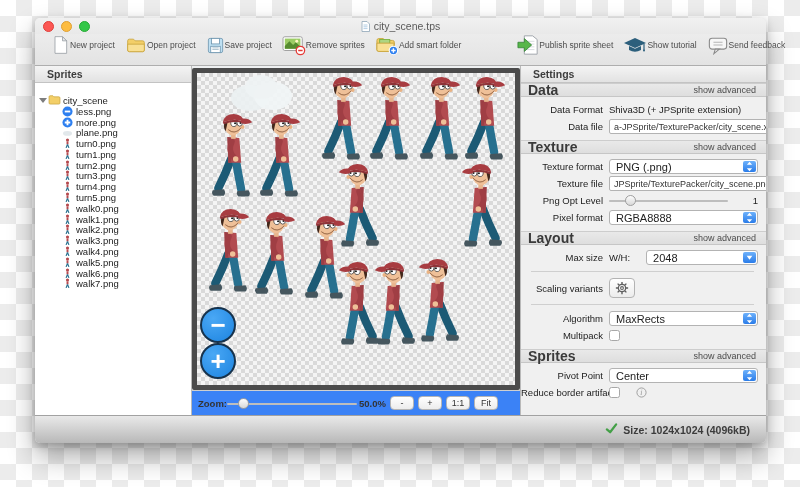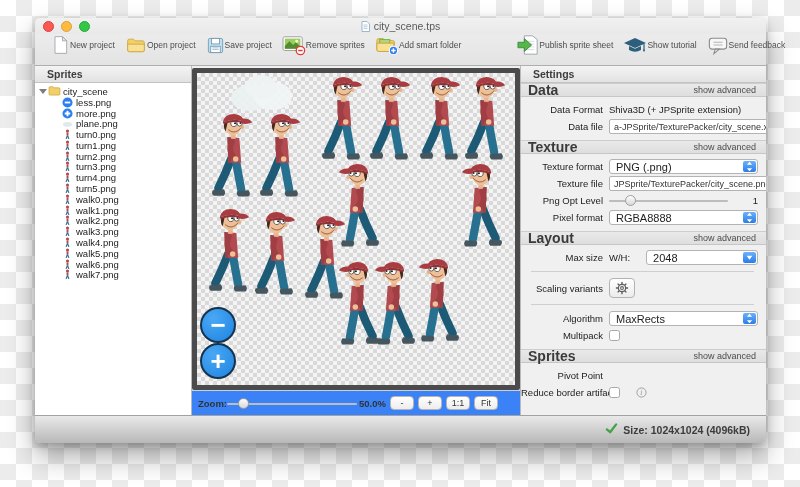--- a/index.html
+++ b/index.html
@@ -46,21 +46,21 @@
   .tool[data-name="toolbar-item-show-tutorial"]{ margin-left:auto; }
   
   .content{ flex:none; height:349px; display:flex; background:#fff; }
   .panel-header{
     height:17px; background:linear-gradient(#f4f4f4,#e2e2e2);
     border-bottom:1px solid #c3c3c3; font-size:10.5px; font-weight:bold; color:#3d3d3d;
     display:flex; align-items:center; padding-left:12px; flex:none;
   }
   
   .sidebar{ width:157px; flex:none; background:#fff; border-right:1px solid #b9b9b9; display:flex; flex-direction:column; }
-  .tree{ padding-top:3px; overflow:hidden;text-align:center; }
+  .tree{ padding-top:12px; overflow:hidden;text-align:center; }
   .tree-row{ display:flex; align-items:center; height:10.8px; font-size:9.5px; color:#1c1c1c; white-space:nowrap; }
   .tree-row .disclosure{ width:8px; height:8px; margin-left:4px; display:flex; align-items:center; justify-content:center; }
   .tree-row .disclosure::before{ content:""; border-left:4px solid transparent; border-right:4px solid transparent; border-top:5px solid #7d7d7d; display:block; }
   .tree-row .ticon{ width:14px; display:flex; justify-content:center; margin-right:2px; flex:none; }
   .tree-row.depth1{ padding-left:25px; }
   
   .canvas-col{ width:328px; flex:none; display:flex; flex-direction:column; background:#eef0f1; }
   .canvas{
     margin-top:2px; height:322px; flex:none; border:5px solid #4b4b4b; border-radius:2px;
     position:relative; overflow:hidden;
@@ -620,20 +620,31 @@
               </span>
             </div>
           </div>
           <div class="section-bar" data-name="section-header-sprites">
             <span class="stitle" data-name="section-title">Sprites</span>
             <span class="sadv" data-name="show-advanced-link">show advanced</span>
           </div>
           <div class="srows" data-name="section-rows-sprites">
             <div class="srow" data-name="settings-row-pivot-point">
               <span class="rlabel" data-name="settings-row-label">Pivot Point</span>
+              <span class="rctrl" data-name="settings-row-control">
+                <span class="selectbox" data-name="pivot-point-dropdown">
+                  <span data-name="dropdown-selected-value">Center</span>
+                  <span class="selcap" data-name="chevron-up-down-icon">
+                    <svg width="7" height="11" viewBox="0 0 8 12">
+                      <path d="M4 .5L7 4H1z" fill="#fff"></path>
+                      <path d="M4 11.5L1 8h6z" fill="#fff"></path>
+                    </svg>
+                  </span>
+                </span>
+              </span>
             </div>
             <div class="srow" data-name="settings-row-reduce-border-artifacts">
               <span class="rlabel" data-name="settings-row-label">Reduce border artifacts</span>
               <span class="rctrl" data-name="settings-row-control">
                 <span class="checkbox" data-name="reduce-border-artifacts-checkbox"></span>
                 <span class="iconbtn" data-name="info-icon">
                   <svg width="11" height="11" viewBox="0 0 12 12">
                     <circle cx="6" cy="6" r="5" fill="none" stroke="#9a9a9a"></circle>
                     <text x="6" y="8.8" font-size="8" text-anchor="middle" fill="#9a9a9a" font-family="DejaVu Serif, serif" font-style="italic">i</text>
                   </svg>

